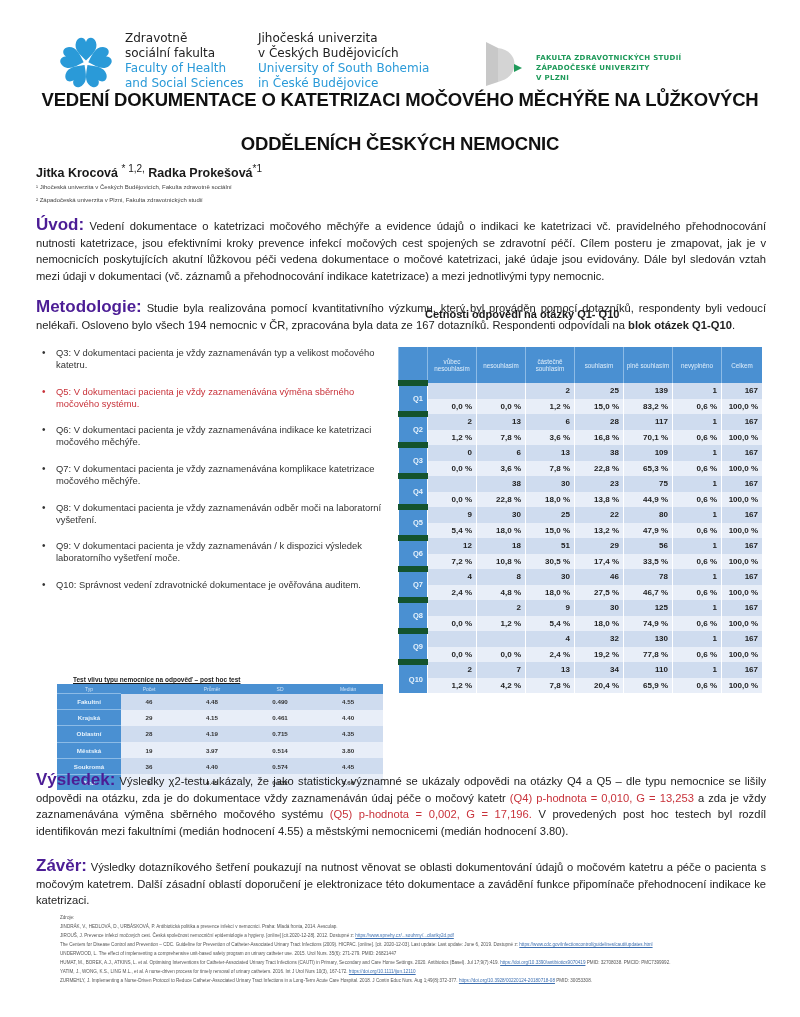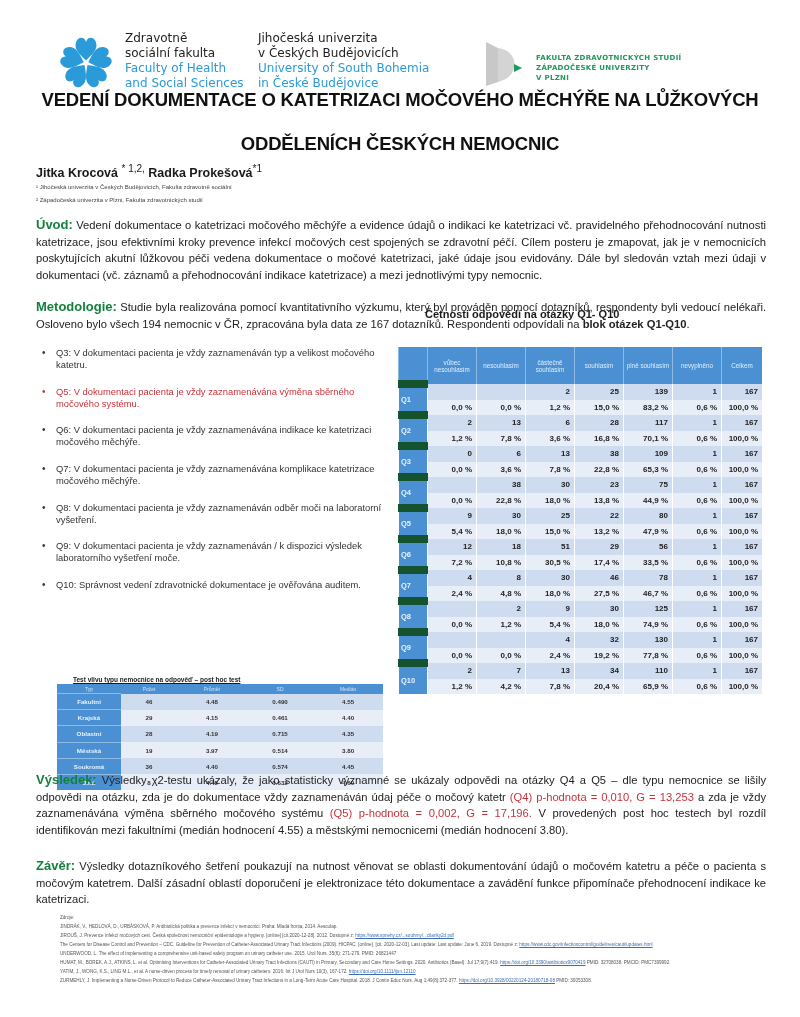--- a/index.html
+++ b/index.html
@@ -9,33 +9,33 @@
   .logo-flower { left:55px; top:32px; width:62px; height:62px; }
   .logo-text { font-family:"DejaVu Sans", sans-serif; font-size:12px; line-height:15px; }
   .logo-text .dark { color:#222; }
   .logo-text .blue { color:#2a9ad8; }
   .zcu-text { font-family:"DejaVu Sans", sans-serif; font-size:7px; font-weight:bold; color:#1f9a5a; line-height:10px; letter-spacing:0.3px; }
   .title { left:0; width:800px; text-align:center; font-weight:bold; font-size:18.5px; color:#111; letter-spacing:-0.2px; }
   .authors { left:36px; top:163px; font-size:12.5px; font-weight:bold; }
   .authors sup { font-size:10px; font-weight:normal; }
   .affil { left:36px; font-size:6px; color:#444; }
   .para { left:36px; width:730px; font-size:11.2px; line-height:16.6px; text-align:justify; color:#222; }
-  .para b.lbl { font-size:13px; color:#15803d; }
+  .para b.lbl { font-size:17px; color:#4c1d95; }
   .red { color:#c8323a; }
   
   .qlist { left:36px; top:347px; width:360px; margin:0; padding:0; list-style:none; font-size:9.4px; line-height:12px; color:#333; }
   .qlist li { position:relative; padding-left:20px; margin-bottom:14.7px; }
   .qlist li::before { content:"•"; position:absolute; left:6px; top:0; font-size:10px; }
   .qlist li.hl { color:#c8323a; }
   
   .ft-caption { left:425px; top:308px; font-size:11px; font-weight:bold; }
   table.freq { position:absolute; left:398px; top:347px; border-collapse:collapse; font-size:8px; font-weight:bold; color:#222; }
   table.freq th { background:#4a90d2; color:#dfeefb; font-weight:normal; font-size:6.3px; line-height:7px; height:33px; border-left:1px solid #8cbbe6; padding:0 2px; text-align:center; }
   table.freq td { height:15.5px; padding:0 4px; text-align:right; border-left:1px solid #fff; }
-  table.freq td.q { background:#4a90d2; color:#e6f2fc; text-align:left; font-size:7.5px; padding-left:2px; width:22px; border-top:8px solid #14532d; }
+  table.freq td.q { background:#4a90d2; color:#e6f2fc; text-align:right; font-size:7.5px; padding-left:2px; width:22px; border-top:6px solid #14532d; }
   table.freq tr.r1 td:not(.q) { background:#cfdcef; }
   table.freq tr.r2 td:not(.q) { background:#e8eef8; }
   
   .ph-caption { left:73px; top:676px; font-size:6.5px; font-weight:bold; text-decoration:underline; }
   table.ph { position:absolute; left:57px; top:684px; border-collapse:collapse; font-size:6.2px; font-weight:bold; width:326px; }
   table.ph th { background:#4a90d2; color:#cfe3f6; font-weight:normal; font-size:5px; height:7px; text-align:center; }
   table.ph td { height:13.2px; text-align:center; color:#333; }
   table.ph td.t { background:#4a90d2; color:#e6f2fc; width:62px; border-top:1px solid #8cbbe6; }
   table.ph tr:nth-child(odd) td:not(.t) { background:#cfdcef; }
   table.ph tr:nth-child(even) td:not(.t) { background:#e8eef8; }

